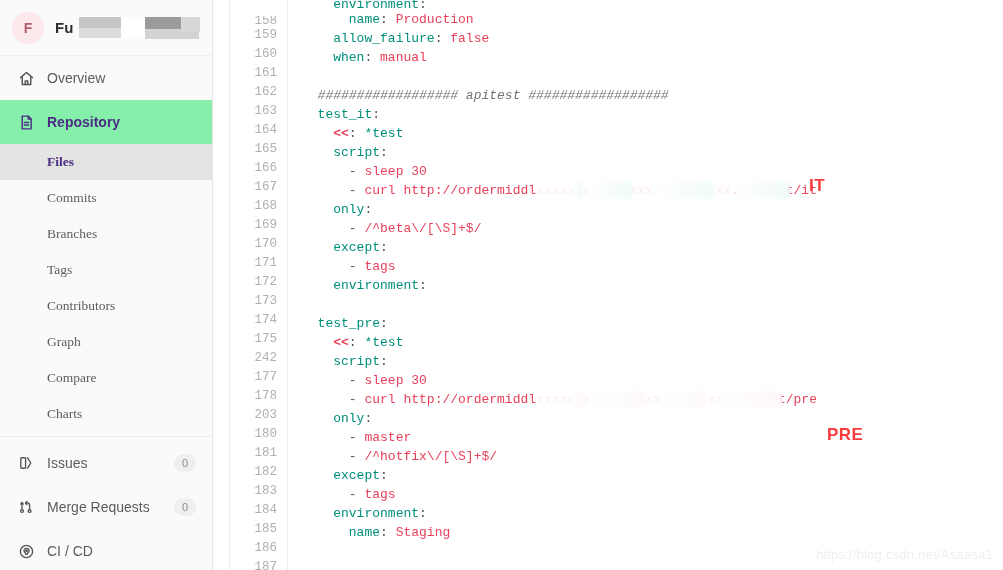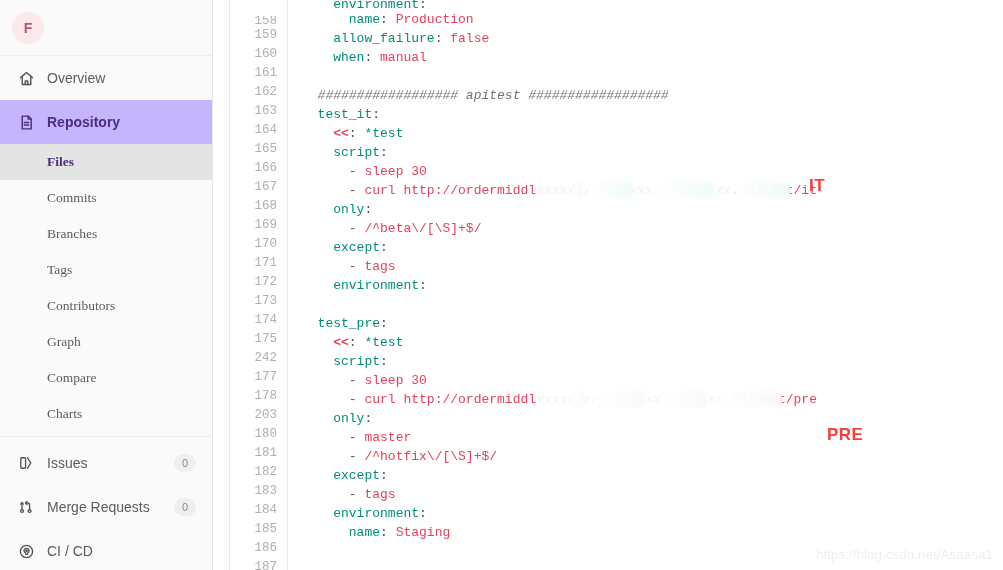--- a/index.html
+++ b/index.html
@@ -86,21 +86,21 @@
     position:relative;
   }
   .nav-item .ico {
     width:20px; height:20px;
     margin-right:11px;
     display:flex; align-items:center; justify-content:center;
     flex-shrink:0;
   }
   .nav-item .ico svg { display:block; }
   .nav-item.active {
-    background:#c4b5fd;
+    background:#86efac;
     color:#4b2e83;
     font-weight:600;
   }
   .nav-item.active svg { stroke:#4b2e83; fill:none; }
   .nav-item .label { flex:1; white-space:nowrap; }
   .badge {
     margin-right:16px;
     min-width:22px;
     height:18px;
     border-radius:9px;
@@ -208,20 +208,30 @@
 </style>
 </head>
 <body>
 
 <div id="app">
 
   <div class="sidebar">
 
     <div class="proj-header">
       <div class="avatar">F</div>
+      <div class="proj-name-wrap">
+        <div class="proj-name">Fu</div>
+        <div class="redact r1"></div>
+        <div class="redact r1b"></div>
+        <div class="redact r2"></div>
+        <div class="redact r3"></div>
+        <div class="redact r3b"></div>
+        <div class="redact r4"></div>
+
+      </div>
     </div>
 
     <div class="nav-item">
       <span class="ico">
         <svg width="17" height="17" viewBox="0 0 20 20" fill="none" stroke="#555" stroke-width="1.7" stroke-linecap="round" stroke-linejoin="round">
           <path d="M3 9l7-6 7 6"></path>
             <path d="M5 8.5V17h10V8.5"></path>
             <path d="M8.5 17v-4h3v4"></path>
         </svg>
       </span>

